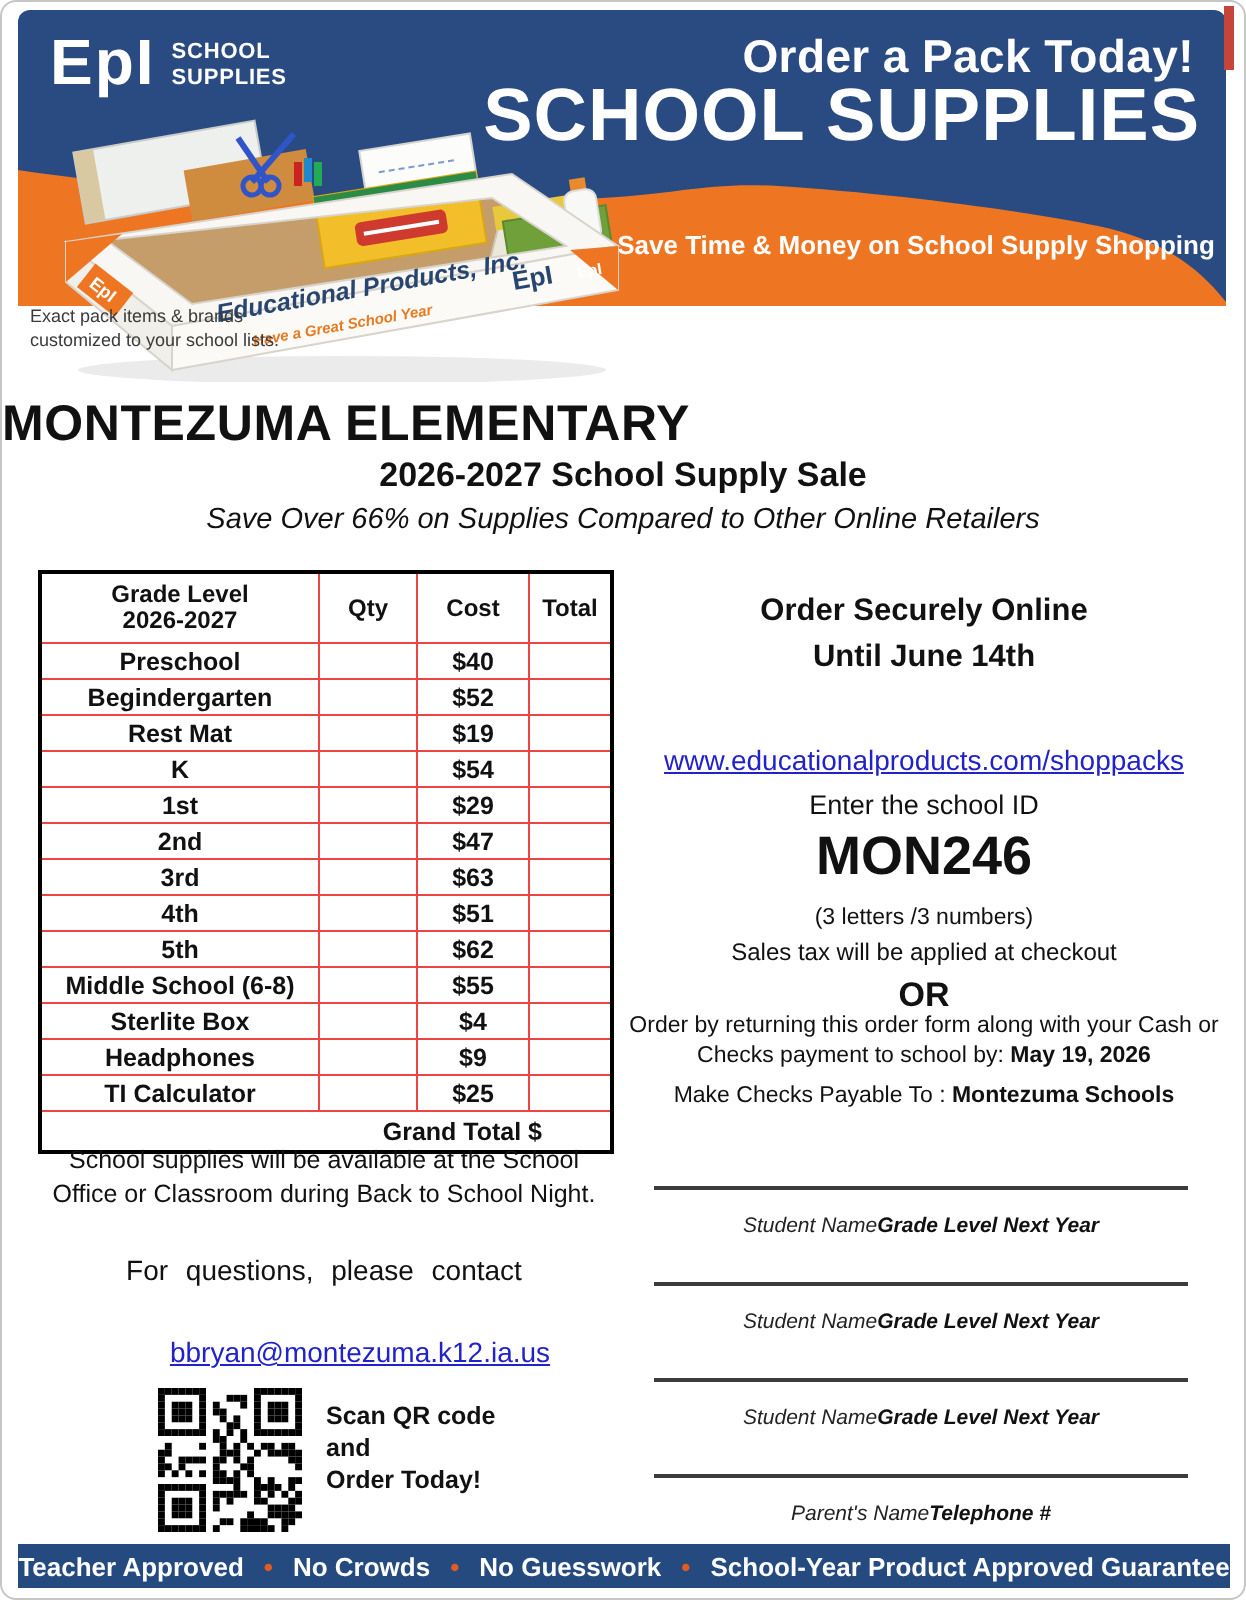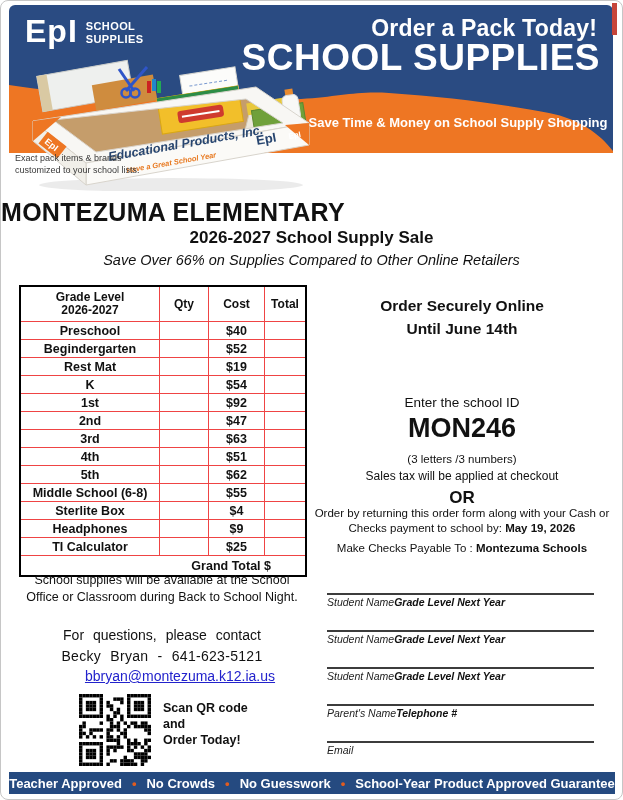--- a/index.html
+++ b/index.html
@@ -45,21 +45,21 @@
   #tax-note{top:468px;font-size:12px;}
   #or-label{top:487px;font-size:17px;font-weight:bold;}
   #mail-instructions{top:505px;left:312px;width:298px;font-size:11.5px;line-height:15px;}
   #checks-line{top:541px;font-size:11.5px;}
   a.link,span.link{color:var(--link-blue,#2222cc);text-decoration:underline;cursor:pointer;}
 
   
   #signature-block{position:absolute;left:326px;top:592px;width:267px;}
   .sig-row{margin-bottom:21px;}
   .sig-line{border-top:2px solid #3c3c3c;}
-  .sig-labels{display:flex;justify-content:flex-start;font-size:10.5px;line-height:13px;padding-top:1px;}
+  .sig-labels{display:flex;justify-content:center;font-size:10.5px;line-height:13px;padding-top:12px;}
   .sig-left{font-style:italic;color:#222;}
   .sig-right{font-style:italic;font-weight:bold;color:#111;}
 
   
   #availability{position:absolute;left:18px;width:286px;top:571px;text-align:center;font-size:12.5px;line-height:17px;}
   #contact-heading{position:absolute;left:18px;width:286px;top:626px;text-align:center;font-size:14px;word-spacing:5px;}
   #contact-phone{position:absolute;left:18px;width:286px;top:647px;text-align:center;font-size:14px;word-spacing:5px;letter-spacing:.3px;}
   #contact-email{position:absolute;left:36px;width:286px;top:667px;text-align:center;font-size:14px;}
   #qr-code{position:absolute;left:78px;top:693px;width:72px;height:72px;}
   #qr-caption{position:absolute;left:162px;top:699px;font-size:12.5px;font-weight:bold;line-height:16px;}
@@ -196,21 +196,21 @@
         </tr>
         <tr>
           <td class="c-grade">K</td>
           <td class="c-qty"></td>
           <td class="c-cost">$54</td>
           <td class="c-total"></td>
         </tr>
         <tr>
           <td class="c-grade">1st</td>
           <td class="c-qty"></td>
-          <td class="c-cost">$92</td>
+          <td class="c-cost">$29</td>
           <td class="c-total"></td>
         </tr>
         <tr>
           <td class="c-grade">2nd</td>
           <td class="c-qty"></td>
           <td class="c-cost">$47</td>
           <td class="c-total"></td>
         </tr>
         <tr>
           <td class="c-grade">3rd</td>
@@ -257,20 +257,21 @@
       </tbody>
     <tfoot>
       <tr>
         <td id="grand-total-cell" colspan="4">Grand Total $</td>
       </tr>
     </tfoot>
   </table>
 
   <div class="rc" id="os-heading1">Order Securely Online</div>
   <div class="rc" id="os-heading2">Until June 14th</div>
+  <div class="rc" id="order-url"><span class="link">www.educationalproducts.com/shoppacks</span></div>
   <div class="rc" id="enter-id">Enter the school ID</div>
   <div class="rc" id="school-id">MON246</div>
   <div class="rc" id="id-format">(3 letters /3 numbers)</div>
   <div class="rc" id="tax-note">Sales tax will be applied at checkout</div>
   <div class="rc" id="or-label">OR</div>
   <div class="rc" id="mail-instructions"><span>Order by returning this order form along with your Cash or Checks payment to school by: </span><b>May 19, 2026</b></div>
   <div class="rc" id="checks-line"><span>Make Checks Payable To : </span><b>Montezuma Schools</b></div>
 
   <div id="signature-block">
       <div class="sig-row">
@@ -308,21 +309,20 @@
           <span class="sig-right"></span>
         </div>
       </div>
     </div>
 
   <div id="availability">
     <div>School supplies will be available at the School</div>
     <div>Office or Classroom during Back to School Night.</div>
   </div>
   <div id="contact-heading">For questions, please contact</div>
-  <div id="contact-phone">Becky Bryan - 641-623-5121</div>
   <div id="contact-email"><span class="link">bbryan@montezuma.k12.ia.us</span></div>
 
   <svg id="qr-code" viewBox="0 0 72 72" fill="#000">
       <rect x="0.00" y="0.00" width="3.43" height="3.43"></rect>
       <rect x="0.00" y="3.43" width="3.43" height="3.43"></rect>
       <rect x="0.00" y="6.86" width="3.43" height="3.43"></rect>
       <rect x="0.00" y="10.29" width="3.43" height="3.43"></rect>
       <rect x="0.00" y="13.71" width="3.43" height="3.43"></rect>
       <rect x="0.00" y="17.14" width="3.43" height="3.43"></rect>
       <rect x="0.00" y="20.57" width="3.43" height="3.43"></rect>

